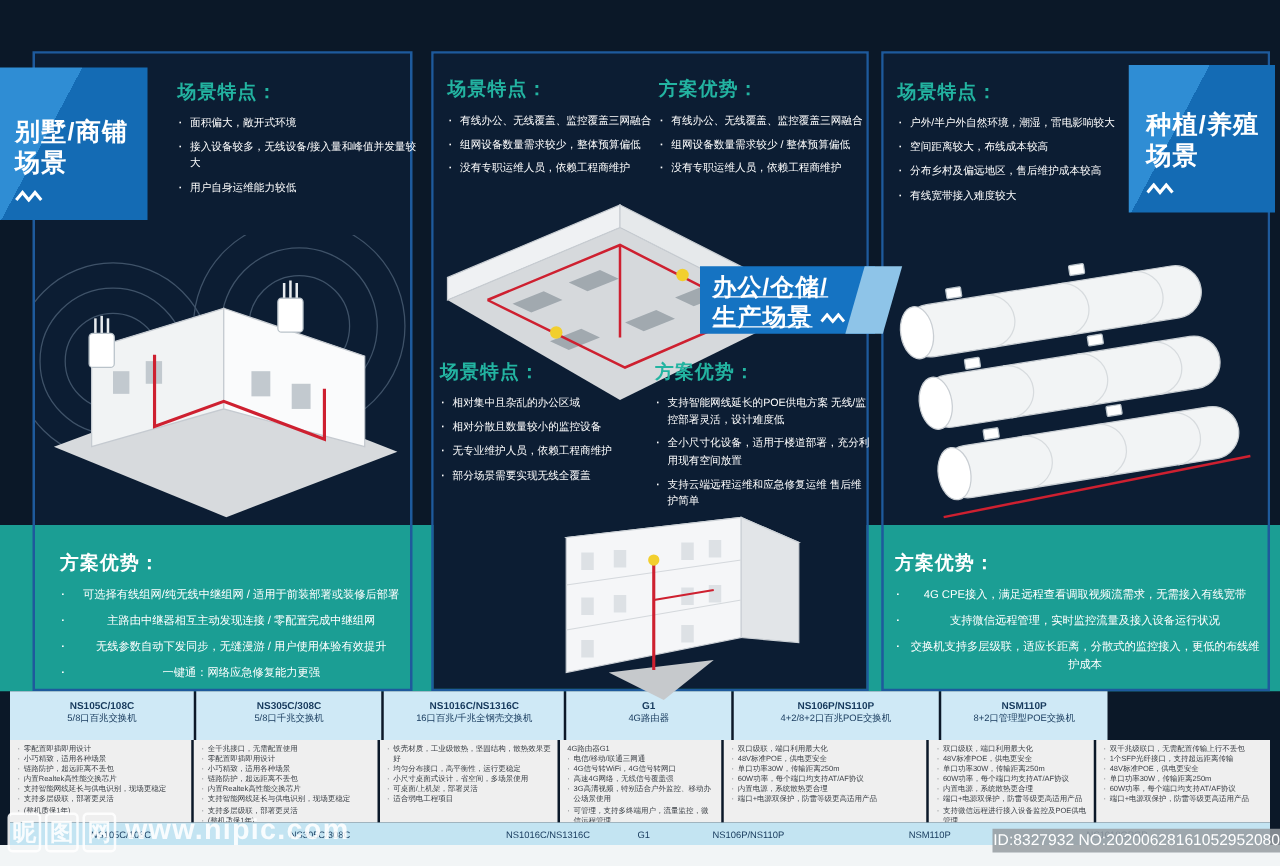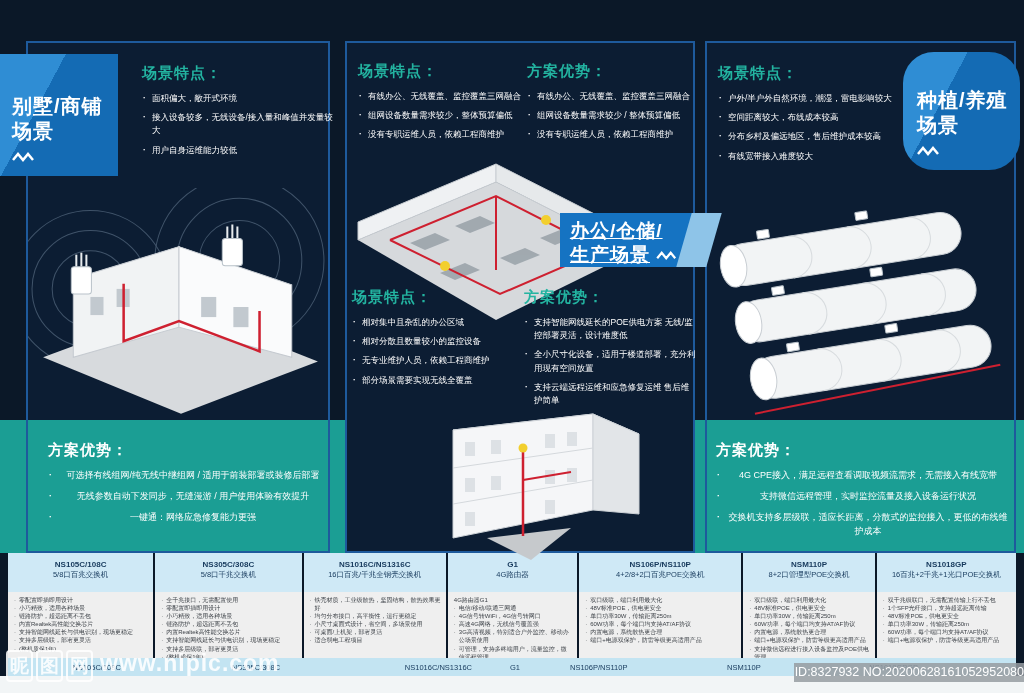--- a/index.html
+++ b/index.html
@@ -19,21 +19,21 @@
   .fill-full { bottom:0; }
 
   
   .illu { position:absolute; z-index:3; }
   .illu-bldg { z-index:7; }
 
   
   .ribbon { position:absolute; z-index:5; color:#fff;
             background:linear-gradient(118deg,#2f8dd4 0%,#2f8dd4 36%,#146bb4 36%,#146bb4 100%); }
   .ribbon-left  { left:0px;   top:54px; width:118px; height:122px; padding:40px 0 0 12px; }
-  .ribbon-right { left:903px; top:52px; width:117px; height:118px; padding:36px 0 0 14px;border-radius:31px; }
+  .ribbon-right { left:903px; top:52px; width:117px; height:118px; padding:36px 0 0 14px; }
   .ribbon .rl { font-size:20px; font-weight:bold; line-height:1.25; letter-spacing:1px; }
   .wave { display:block; margin-top:8px; }
 
   .banner { position:absolute; left:560px; top:213px; width:140px; height:54px; z-index:5;
             background:#1573c2; color:#fff; padding:6px 0 0 10px; }
   .banner::after { content:""; position:absolute; right:-14px; top:0; width:30px; height:54px;
                    background:#8ec4e8; transform:skewX(-16deg); z-index:-1; }
   .banner .bl { font-size:19px; font-weight:bold; line-height:1.25; letter-spacing:1px;text-decoration:underline; }
   .banner .wave { display:inline-block; margin:0 0 1px 6px; }
 
@@ -221,20 +221,21 @@
   <ul class="blist">
       <li>面积偏大，敞开式环境</li>
       <li>接入设备较多，无线设备/接入量和峰值并发量较大</li>
       <li>用户自身运维能力较低</li>
     </ul>
 </div>
 <div class="tblock adv" style="left:48px;top:441px;width:280px">
   <div class="h-teal" style="color:#ffffff">方案优势：</div>
   <ul class="blist">
       <li>可选择有线组网/纯无线中继组网 / 适用于前装部署或装修后部署</li>
+      <li>主路由中继器相互主动发现连接 / 零配置完成中继组网</li>
       <li>无线参数自动下发同步，无缝漫游 / 用户使用体验有效提升</li>
       <li>一键通：网络应急修复能力更强</li>
     </ul>
 </div>
 
 <div class="tblock" style="left:358px;top:62px;width:165px">
   <div class="h-teal">场景特点：</div>
   <ul class="blist">
       <li>有线办公、无线覆盖、监控覆盖三网融合</li>
       <li>组网设备数量需求较少，整体预算偏低</li>
@@ -302,24 +303,20 @@
       <div class="th-model">G1</div>
       <div class="th-desc">4G路由器</div>
     </div>
     <div class="th" style="flex: 0 1 16.3%;">
       <div class="th-model">NS106P/NS110P</div>
       <div class="th-desc">4+2/8+2口百兆POE交换机</div>
     </div>
     <div class="th" style="flex: 0 1 13.2%;">
       <div class="th-model">NSM110P</div>
       <div class="th-desc">8+2口管理型POE交换机</div>
-    </div>
-    <div class="th" style="flex: 0 1 14%;">
-      <div class="th-model">NS1018GP</div>
-      <div class="th-desc">16百兆+2千兆+1光口POE交换机</div>
     </div>
   </div>
 <div class="trow trow-body" id="tbl-body">
     <div class="td" style="flex: 0 1 14.6%;">
       <ul class="slist">
         <li>零配置即插即用设计</li>
         <li>小巧精致，适用各种场景</li>
         <li>链路防护，超远距离不丢包</li>
         <li>内置Realtek高性能交换芯片</li>
         <li>支持智能网线延长与供电识别，现场更稳定</li>

